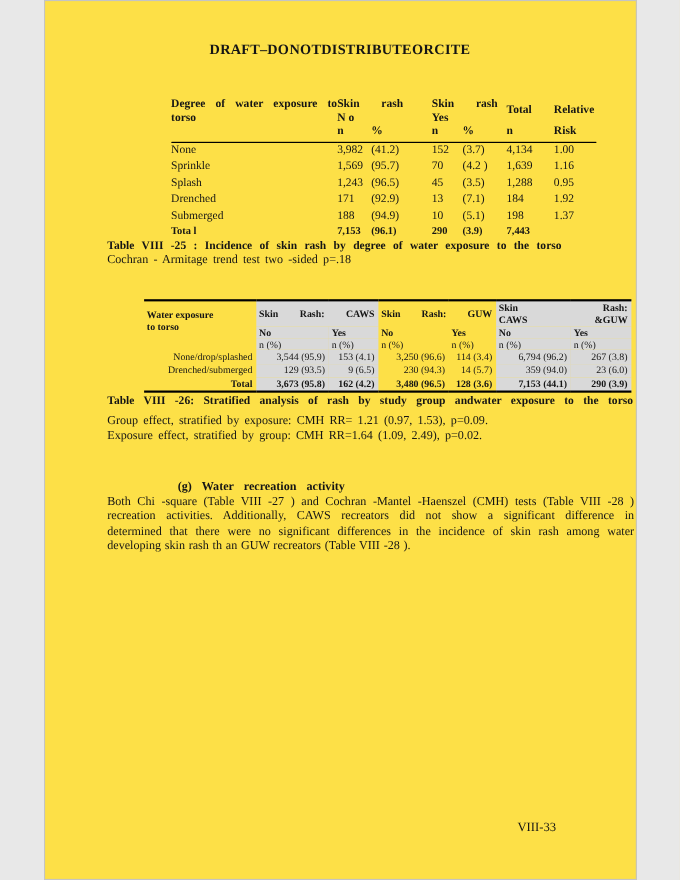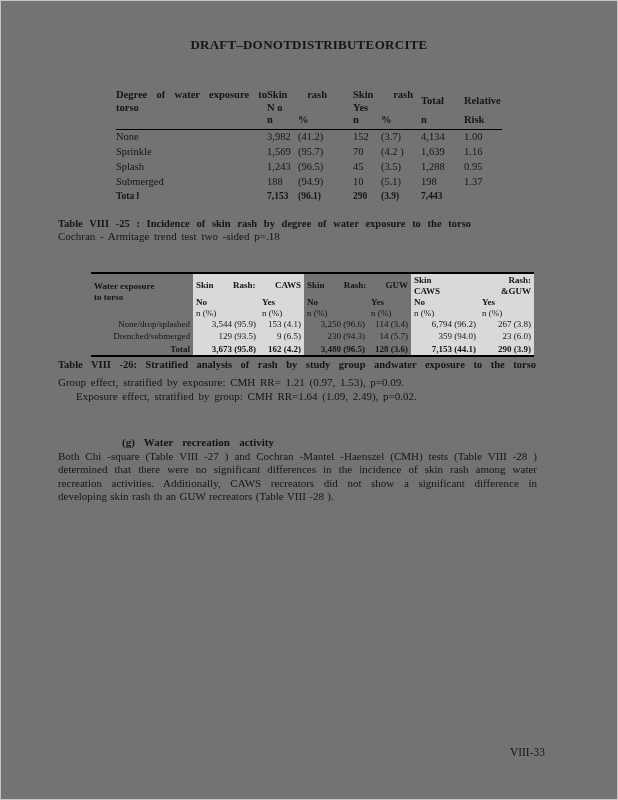--- a/index.html
+++ b/index.html
@@ -1,18 +1,18 @@
 <!DOCTYPE html>
 <html><head>
 <meta charset="utf-8">
 <style>
   html,body { margin:0; padding:0; background:#e8e8e8; }
   .page {
-    position:relative; width:618px; height:800px; margin:0 auto;
-    background:#737373; border:1px solid #c4c4c4; box-sizing:border-box;
+    position:relative; width:539px; height:800px; margin:0 auto;
+    background:#fde047; border:1px solid #c4c4c4; box-sizing:border-box;
     font-family:"Liberation Serif", serif; color:#151515;
     overflow:hidden;
   }
   .jl { text-align:justify; text-align-last:justify; }
 
   .doc-title {
     position:absolute; top:36px; left:0; right:0; text-align:center;
     font-size:13px; font-weight:bold; word-spacing:-0.24em; letter-spacing:0.2px;
   }
 
@@ -43,21 +43,21 @@
   table.t2 .npct th { font-weight:normal; }
 
   .cap {
     position:absolute; font-weight:bold; font-size:10.5px; line-height:1.15;
   }
   .cap1 { left:57px; top:217px; width:413px; }
   .cap2 { left:57px; top:358px; width:478px; }
   .note { position:absolute; font-size:11px; word-spacing:0.18em; }
   .note-cochran  { left:57px; top:229px; }
   .note-group    { left:57px; top:375px; }
-  .note-exposure { left:75px; top:389px; }
+  .note-exposure { left:57px; top:389px; }
 
   .sec-heading {
     position:absolute; left:77px; top:435px; width:152px;
     font-weight:bold; font-size:11px;margin-left:44px;
   }
   .para { position:absolute; left:57px; top:449px; width:479px; }
   .para .pl { font-size:11px; line-height:13.4px; word-spacing:0.06em; }
 
   .footer-pagenum { position:absolute; top:745px; right:72px; font-size:11.5px;text-align:center; }
 </style>
@@ -127,20 +127,29 @@
       <tr>
         <td>Splash</td>
         <td>1,243</td>
         <td>(96.5)</td>
         <td>45</td>
         <td>(3.5)</td>
         <td>1,288</td>
         <td>0.95</td>
       </tr>
       <tr>
+        <td>Drenched</td>
+        <td>171</td>
+        <td>(92.9)</td>
+        <td>13</td>
+        <td>(7.1)</td>
+        <td>184</td>
+        <td>1.92</td>
+      </tr>
+      <tr>
         <td>Submerged</td>
         <td>188</td>
         <td>(94.9)</td>
         <td>10</td>
         <td>(5.1)</td>
         <td>198</td>
         <td>1.37</td>
       </tr>
       <tr class="total">
         <td>Tota l</td>
@@ -236,20 +245,20 @@
   <div class="note note-group">Group effect, stratified by exposure: CMH RR= 1.21 (0.97, 1.53), p=0.09.</div>
   <div class="note note-exposure">Exposure effect, stratified by group: CMH RR=1.64 (1.09, 2.49), p=0.02.</div>
 
   <div class="sec-heading jl">
     <span>(g)</span>
     <span>Water recreation activity</span>
   </div>
 
   <div class="para">
     <div class="pl jl">Both Chi -square (Table VIII -27 ) and Cochran -Mantel -Haenszel (CMH) tests (Table VIII -28 )</div>
+    <div class="pl jl">recreation activities. Additionally, CAWS recreators did not show a significant difference in</div>
     <div class="pl jl">determined that there were no significant differences in the incidence of skin rash among water</div>
-    <div class="pl jl">recreation activities. Additionally, CAWS recreators did not show a significant difference in</div>
     <div class="pl">developing skin rash th an GUW recreators (Table VIII -28 ).</div>
   </div>
 
   <div class="footer-pagenum">VIII-33</div>
 
 </div>
 
 </body></html>

